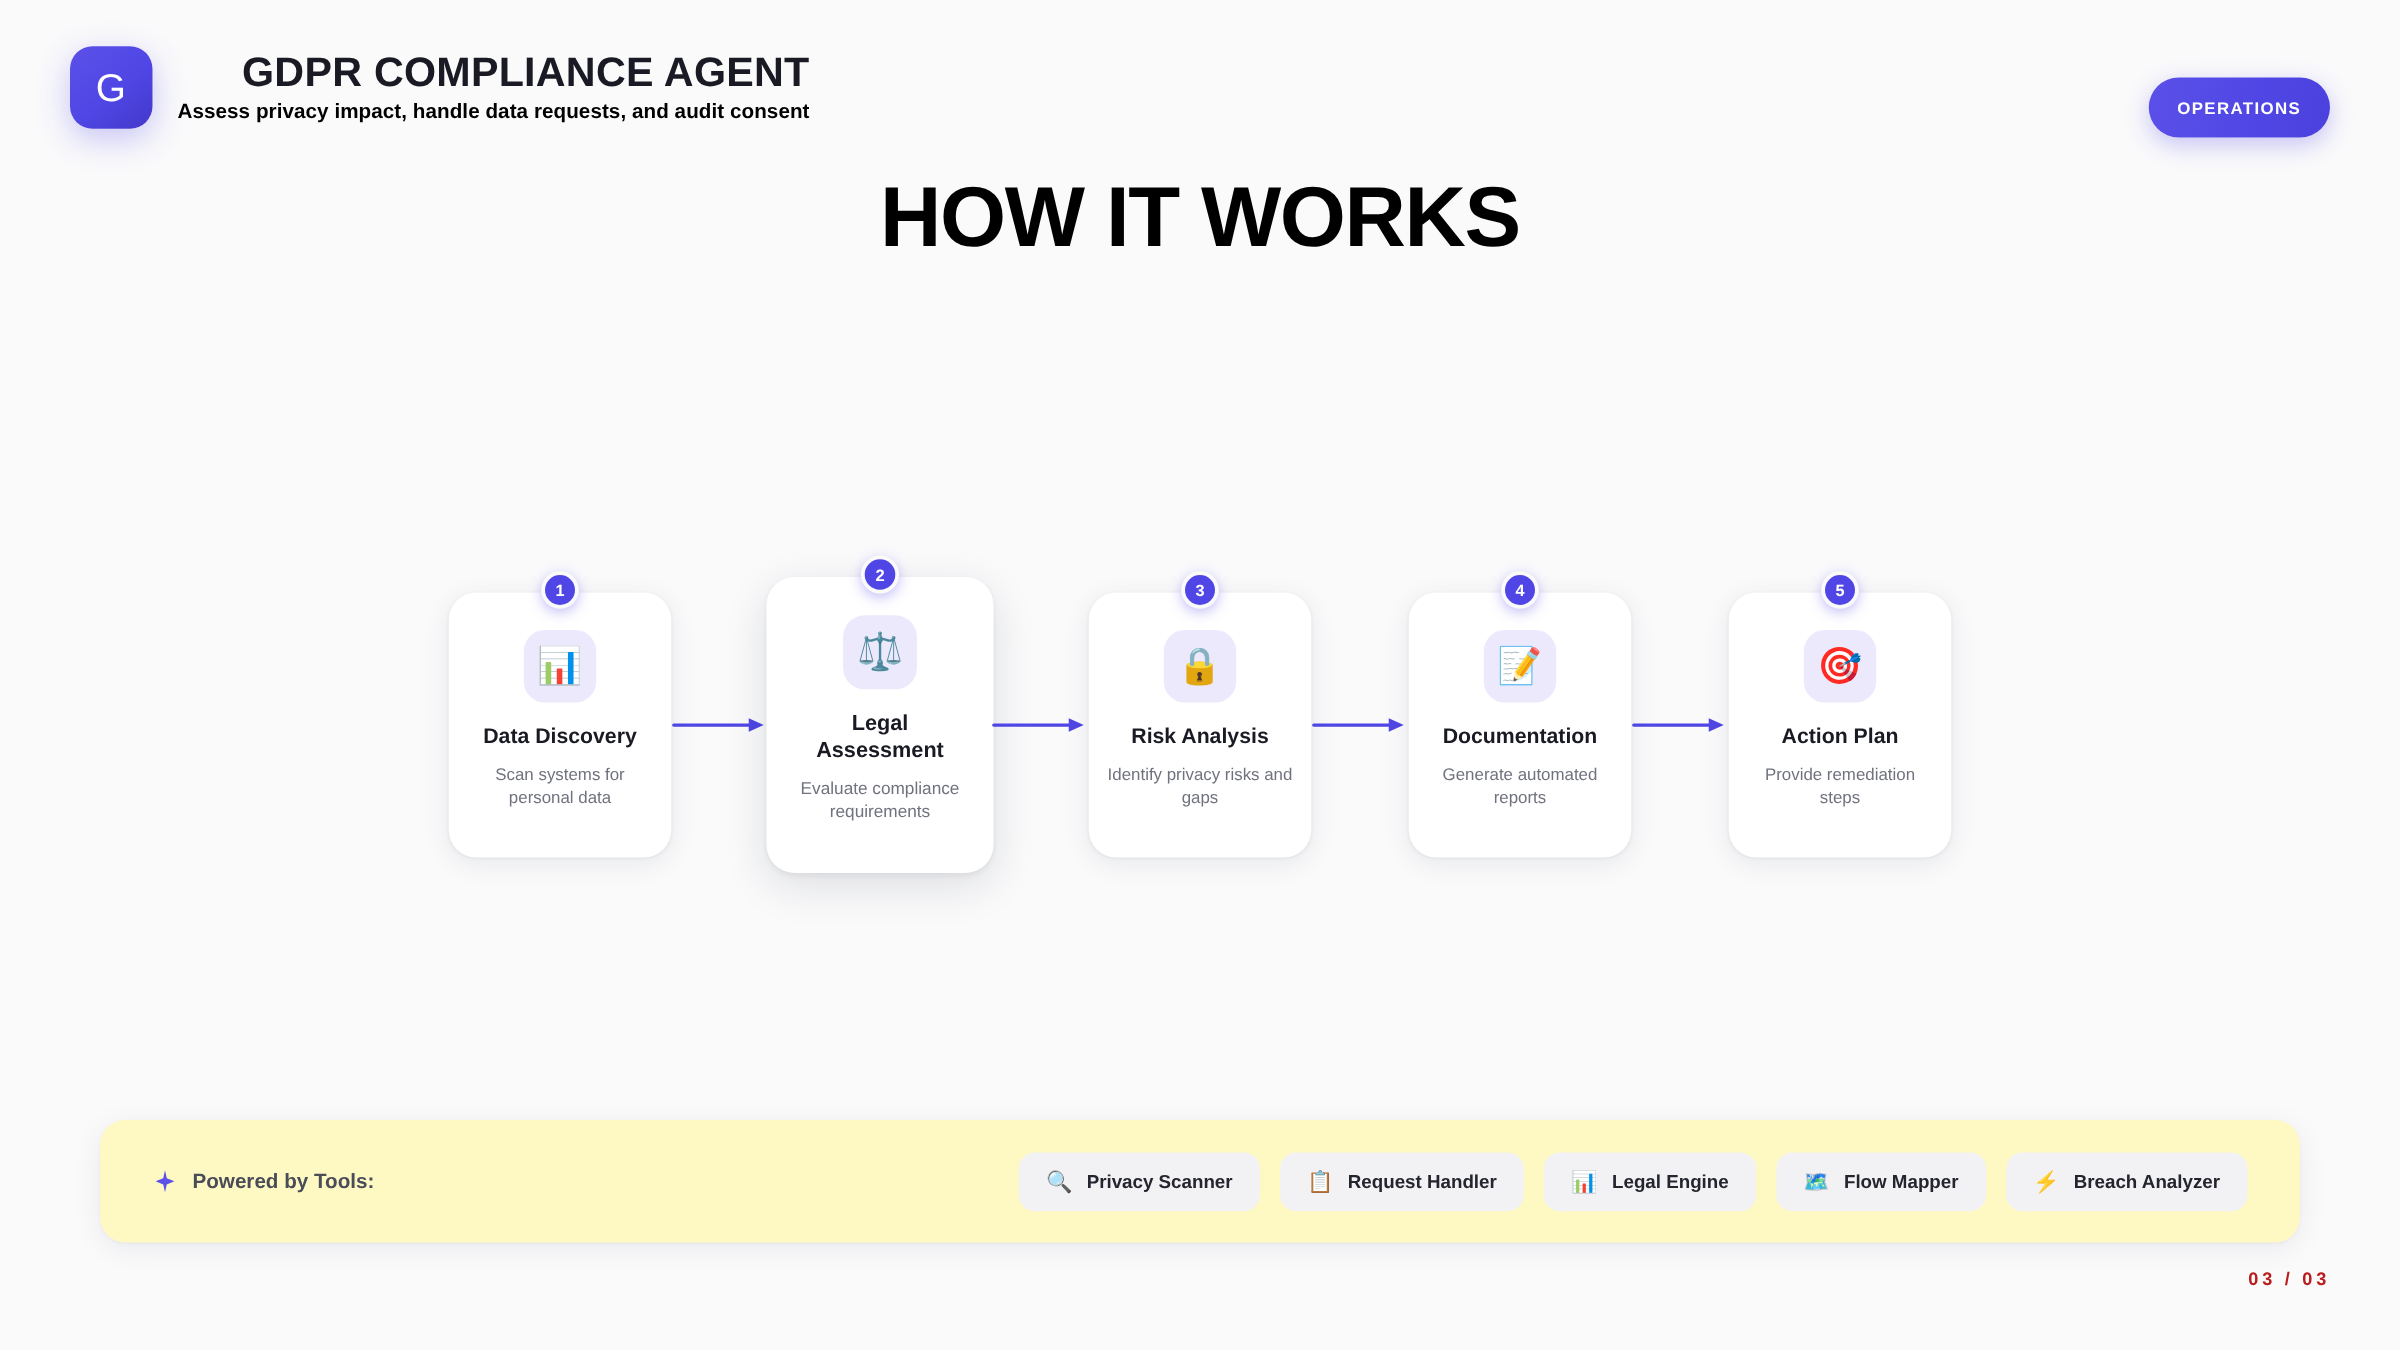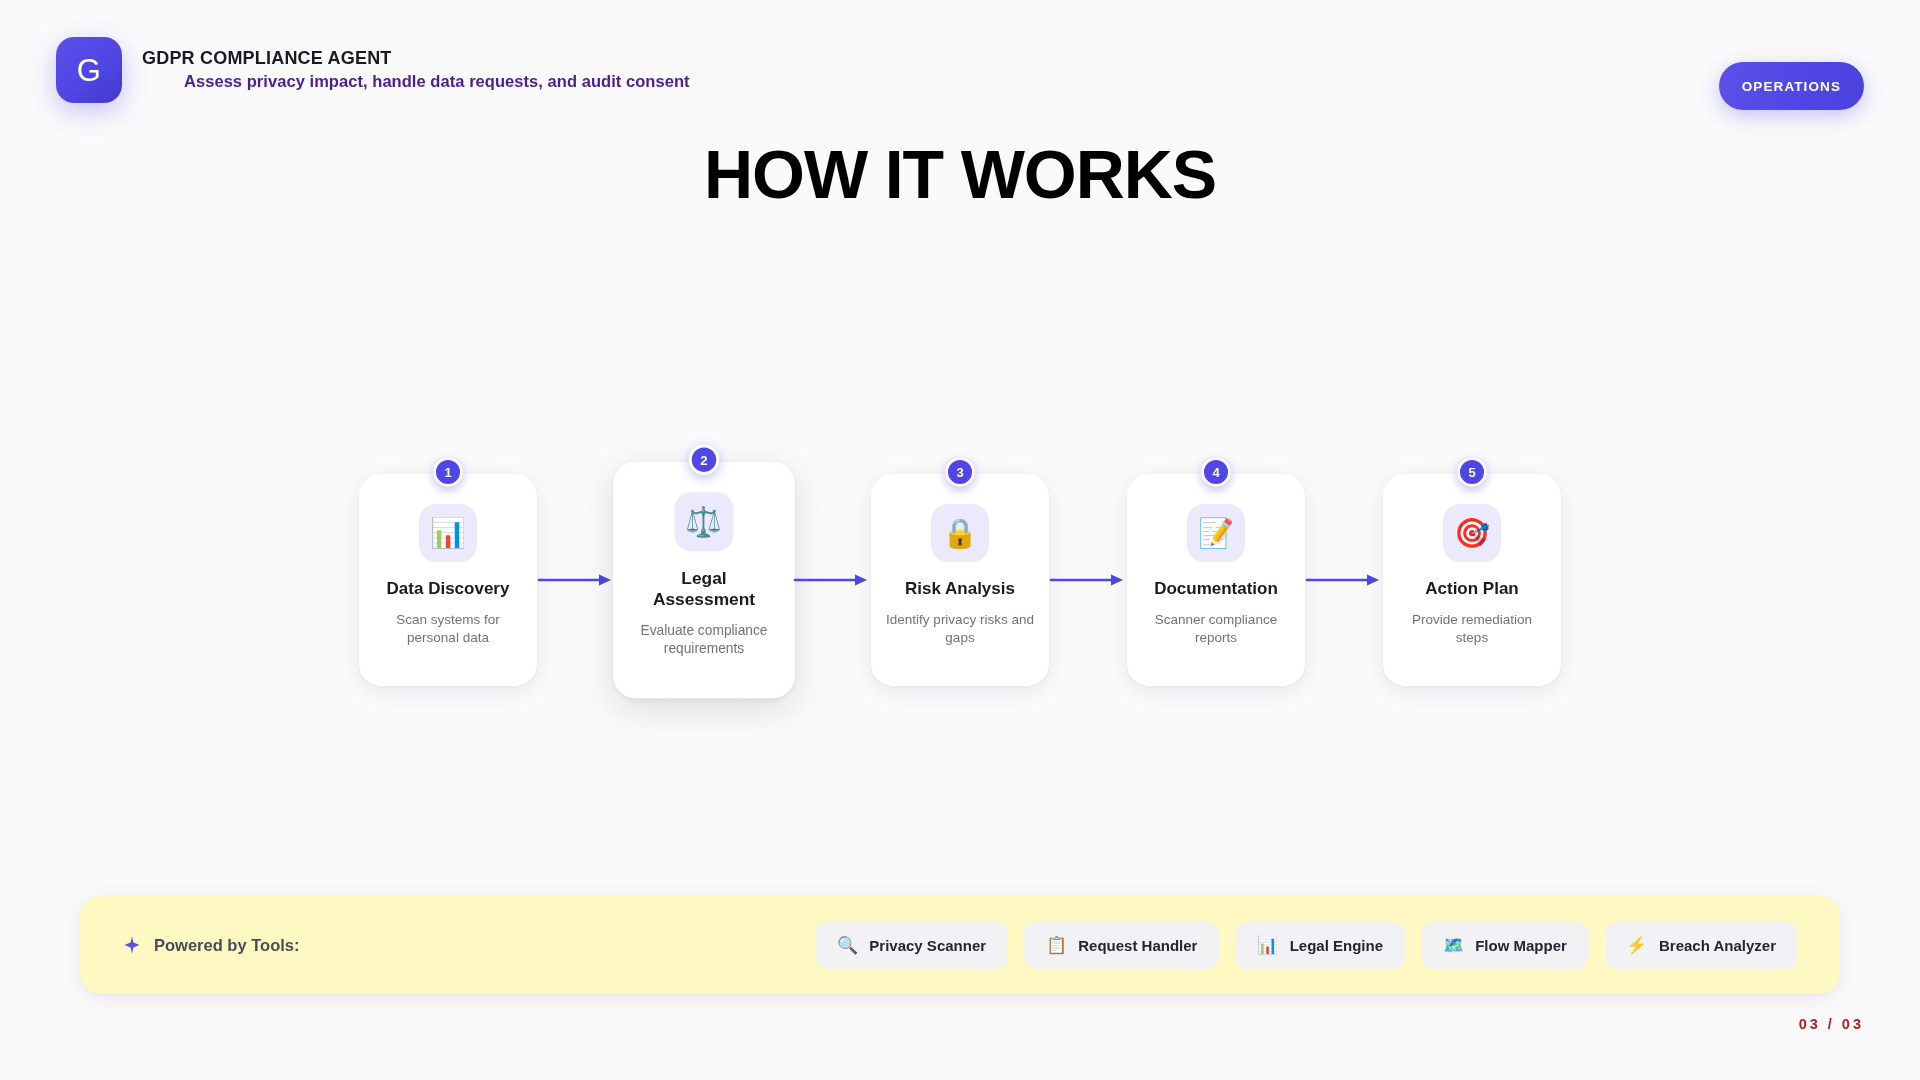--- a/index.html
+++ b/index.html
@@ -49,32 +49,32 @@
   .logo-letter {
     color: #ffffff;
     font-size: 31px;
     font-weight: 400;
     line-height: 1;
     letter-spacing: .5px;
   }
 
   .brand-text { display: flex; flex-direction: column; gap: 5px; }
   .brand-title {
-    font-size: 18px;
+    font-size: 33px;
     font-weight: bold;
     letter-spacing: 0.2px;
     color: #191a23;
     line-height: 1.05;
+    text-align: right;
   }
   .brand-sub {
     font-size: 16.5px;
     font-weight: bold;
-    color: #4c1d95;
+    color: #000000;
     letter-spacing: 0.05px;
-    margin-left: 42px;
   }
 
   .ops-badge {
     position: absolute;
     right: 56px;
     top: 62px;
     height: 48px;
     padding: 0 23px;
     border-radius: 999px;
     background: linear-gradient(100deg, #5b50e8 0%, #4f46e5 60%, #4b41dd 100%);
@@ -331,21 +331,21 @@
       <svg width="78" height="14" viewBox="0 0 78 14" aria-hidden="true">
         <line x1="2" y1="7" x2="62" y2="7" stroke="#4f46e5" stroke-width="2.6" stroke-linecap="round"></line>
         <path d="M62 1.6 L74 7 L62 12.4 Z" fill="#4f46e5"></path>
       </svg>
     </div>
     <div class="step-wrap">
       <div class="card">
         <div class="step-badge">4</div>
         <div class="icon-tile">📝</div>
         <div class="card-title">Documentation</div>
-        <div class="card-desc">Scanner compliance reports</div>
+        <div class="card-desc">Generate automated reports</div>
       </div>
     </div>
     <div class="arrow">
       <svg width="78" height="14" viewBox="0 0 78 14" aria-hidden="true">
         <line x1="2" y1="7" x2="62" y2="7" stroke="#4f46e5" stroke-width="2.6" stroke-linecap="round"></line>
         <path d="M62 1.6 L74 7 L62 12.4 Z" fill="#4f46e5"></path>
       </svg>
     </div>
     <div class="step-wrap">
       <div class="card">

